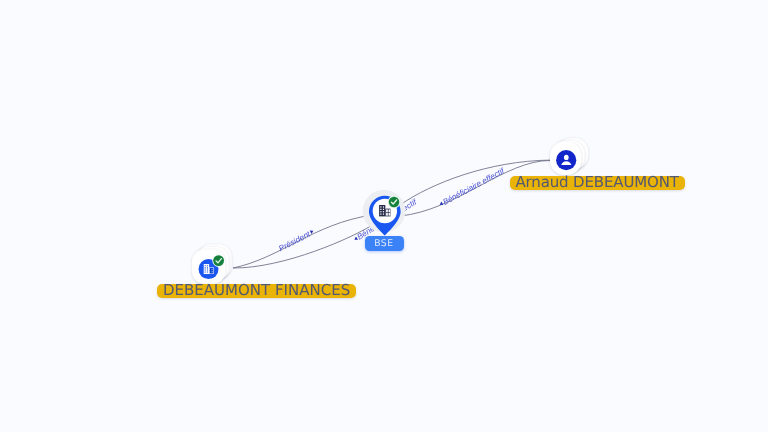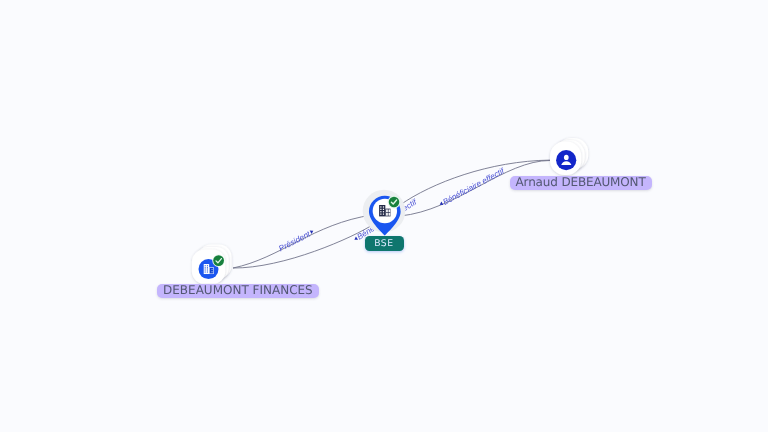--- a/index.html
+++ b/index.html
@@ -7,25 +7,25 @@
   body{width:768px;height:432px;overflow:hidden;background:#fafbfe;
        font-family:"DejaVu Sans",sans-serif;
        -webkit-font-smoothing:antialiased;text-rendering:geometricPrecision;}
   #canvas{position:absolute;left:0;top:0;width:768px;height:432px;background:#fafbfe;}
   svg.layer{position:absolute;left:0;top:0;width:768px;height:432px;overflow:visible;}
   .node{position:absolute;}
   .edge-path{fill:none;stroke:#6a6d84;stroke-width:0.85;}
   .edge-label{font-family:"Liberation Sans",sans-serif;font-size:8.1px;fill:#4b52d4;
               font-style:italic;}
   .edge-caret{fill:#2430b5;}
-  .nodelabel{position:absolute;background:#c4b5fd;border-radius:5px;
-             padding:2.5px 6px 3px 6px;font-size:12px;color:#535873;
+  .nodelabel{position:absolute;background:#eab308;border-radius:5px;
+             padding:2.5px 6px 3px 6px;font-size:15px;color:#535873;
              white-space:nowrap;line-height:9px;
              box-shadow:0 1px 2.5px rgba(60,64,90,0.16);}
-  .bse-badge{position:absolute;background:#0f766e;border-radius:4.5px;
+  .bse-badge{position:absolute;background:#3b82f6;border-radius:4.5px;
              color:#dceaff;font-size:9.2px;letter-spacing:0.5px;
              padding:5.2px 11px 3.8px 9.2px;white-space:nowrap;line-height:6px;
              box-shadow:0 1px 3px rgba(26,86,240,0.30);}
 </style>
 </head>
 <body>
 
 <div id="canvas">
 
   <svg class="layer" viewBox="0 0 768 432">

